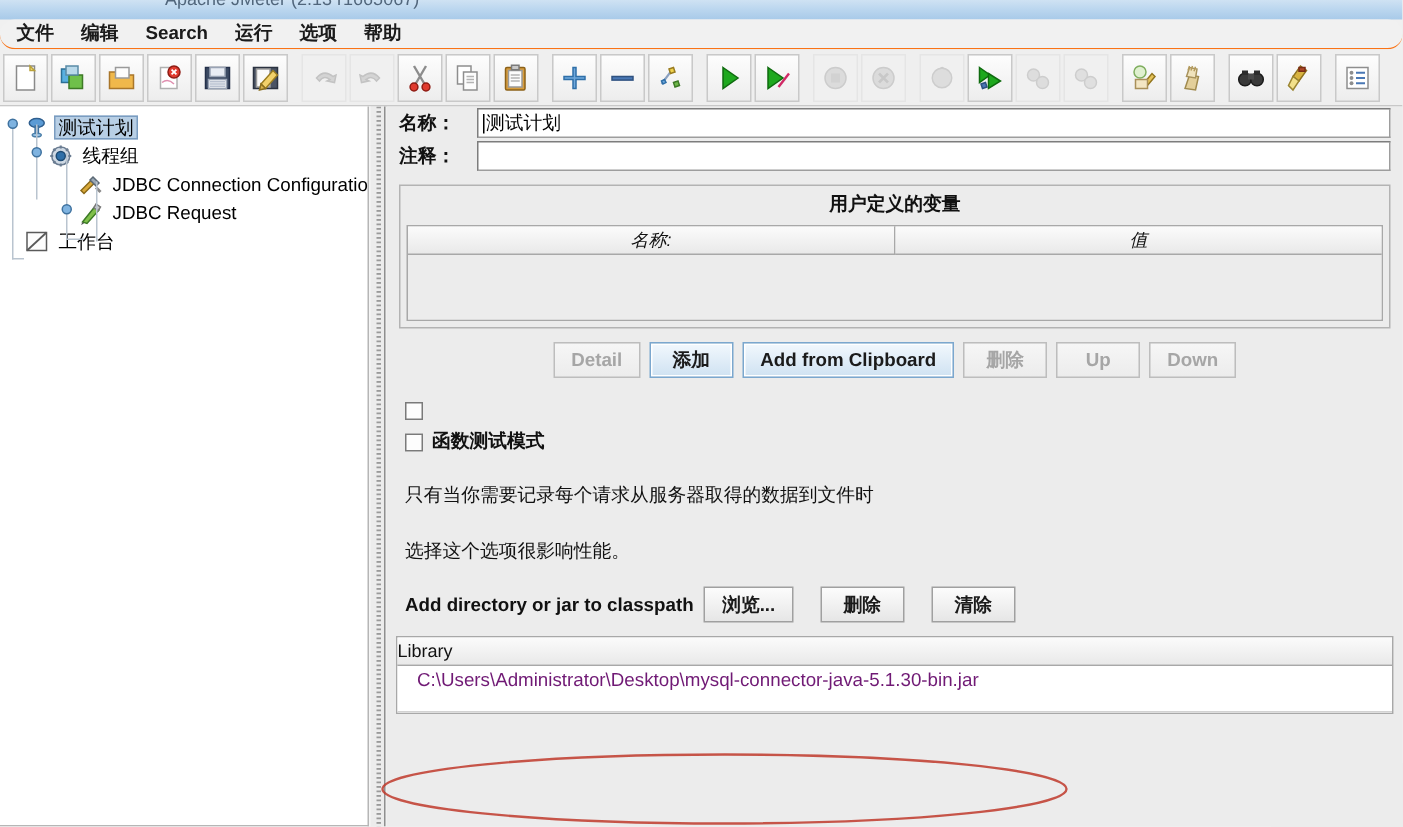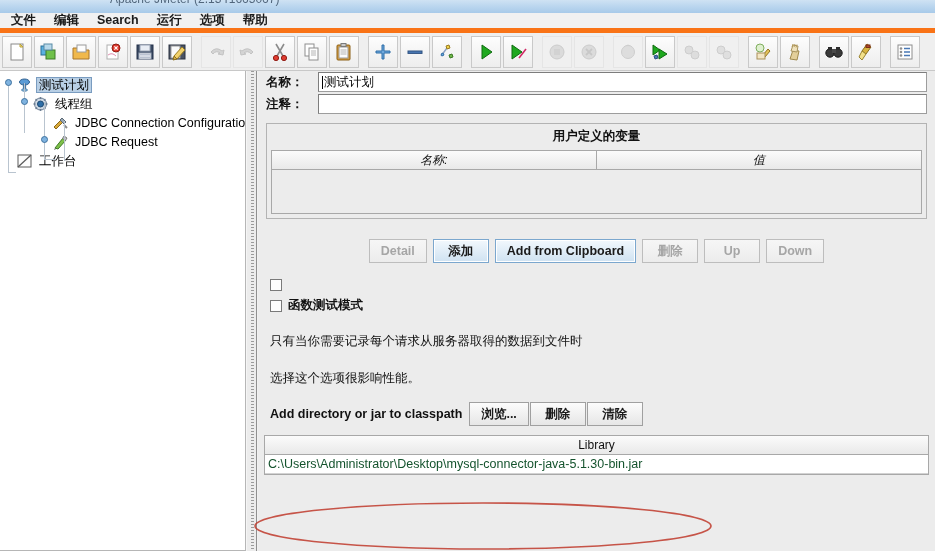--- a/index.html
+++ b/index.html
@@ -23,23 +23,24 @@
   .titlebar .tb-text {
     position: absolute; left: 110px; top: -8px;
     font-size: 12px; color: #2a3f55; white-space: nowrap;
     opacity: .75;
   }
 
   
   .menubar {
     position: absolute; left: 0; top: 13px; width: 935px; height: 20px;
     background: #f1f1f1;
-    border-bottom: 5px solid #f97316;
+    border-bottom: 1px solid #f97316;
     display: flex; align-items: center;
     padding-left: 2px;
+    border-radius: 10px;
   }
   .menu-item {
     font-size: 12.5px; font-weight: bold; color: #1b1b1b;
     padding: 2px 9px 3px 9px; cursor: default; white-space: nowrap;
     line-height: 14px;
   }
 
   
   .toolbar {
     position: absolute; left: 0; top: 33px; width: 935px; height: 38px;
@@ -118,21 +119,21 @@
     font-size: 12.5px; color: #000;
     padding: 1px 3px; line-height: 16px;
     display: flex; align-items: center;
   }
   .field-input.caret::before {
     content:""; width:1px; height:13px; background:#000; margin-right:1px;
   }
 
   
   .groupbox {
-    margin: 8px 8px 11px 8px;
+    margin: 8px 8px 0 8px;
     border: 1px solid #b3b3b3;
     background: #ececec;
     position: relative;
   }
   .group-title {
     text-align: center; font-size: 12.5px; font-weight: bold;
     color: #111; padding: 4px 0 5px 0;
   }
   .tbl {
     margin: 0 4px 4px 4px;
@@ -182,27 +183,27 @@
   
   .cp-row { display: flex; align-items: center; padding: 14px 0 0 12px; gap: 7px; }
   .cp-label { font-size: 12.5px; font-weight: bold; color: #111; white-space: nowrap; }
 
   .lib-tbl {
     margin: 9px 6px 0 6px;
     border: 1px solid #a8a8a8;
     background: #ffffff;
   }
   .lib-head {
-    height: 19px; text-align: center; font-size: 12px; color: #111;
+    height: 19px; font-size: 12px; color: #111;
     background: linear-gradient(to bottom,#fbfbfb,#e9e9e9);
     border-bottom: 1px solid #a8a8a8; line-height: 18px;
   }
   .lib-row {
-    height: 19px; line-height: 19px; font-size: 12.5px; color: #14532d;
-    padding-left: 3px; background: #ffffff;
+    height: 31px; line-height: 19px; font-size: 12.5px; color: #701a75;
+    padding-left: 13px; background: #ffffff;
     border-bottom: 1px solid #d2d2d2;
     white-space: nowrap; overflow: hidden;
   }
 
   
   .annot {
     position: absolute; left: 252px; top: 501px;
     width: 466px; height: 50px; pointer-events: none;
   }
   .annot ellipse { fill: none; stroke: #c0392b; stroke-width: 1.6; opacity: .85; }
@@ -580,21 +581,21 @@
         </div>
       </div>
 
     <div id="help-lines">
         <div class="para gap">只有当你需要记录每个请求从服务器取得的数据到文件时</div>
       </div>
     <div class="para gap">选择这个选项很影响性能。</div>
 
     <div class="cp-row">
       <div class="cp-label">Add directory or jar to classpath</div>
-      <div id="cp-buttons" style="display:flex; gap:1px;">
+      <div id="cp-buttons" style="display:flex; gap:18px;">
           <div class="btn">浏览...</div>
           <div class="btn">删除</div>
           <div class="btn">清除</div>
         </div>
     </div>
 
     <div class="lib-tbl">
       <div class="lib-head">Library</div>
       <div id="lib-rows">
           <div class="lib-row">C:\Users\Administrator\Desktop\mysql-connector-java-5.1.30-bin.jar</div>

